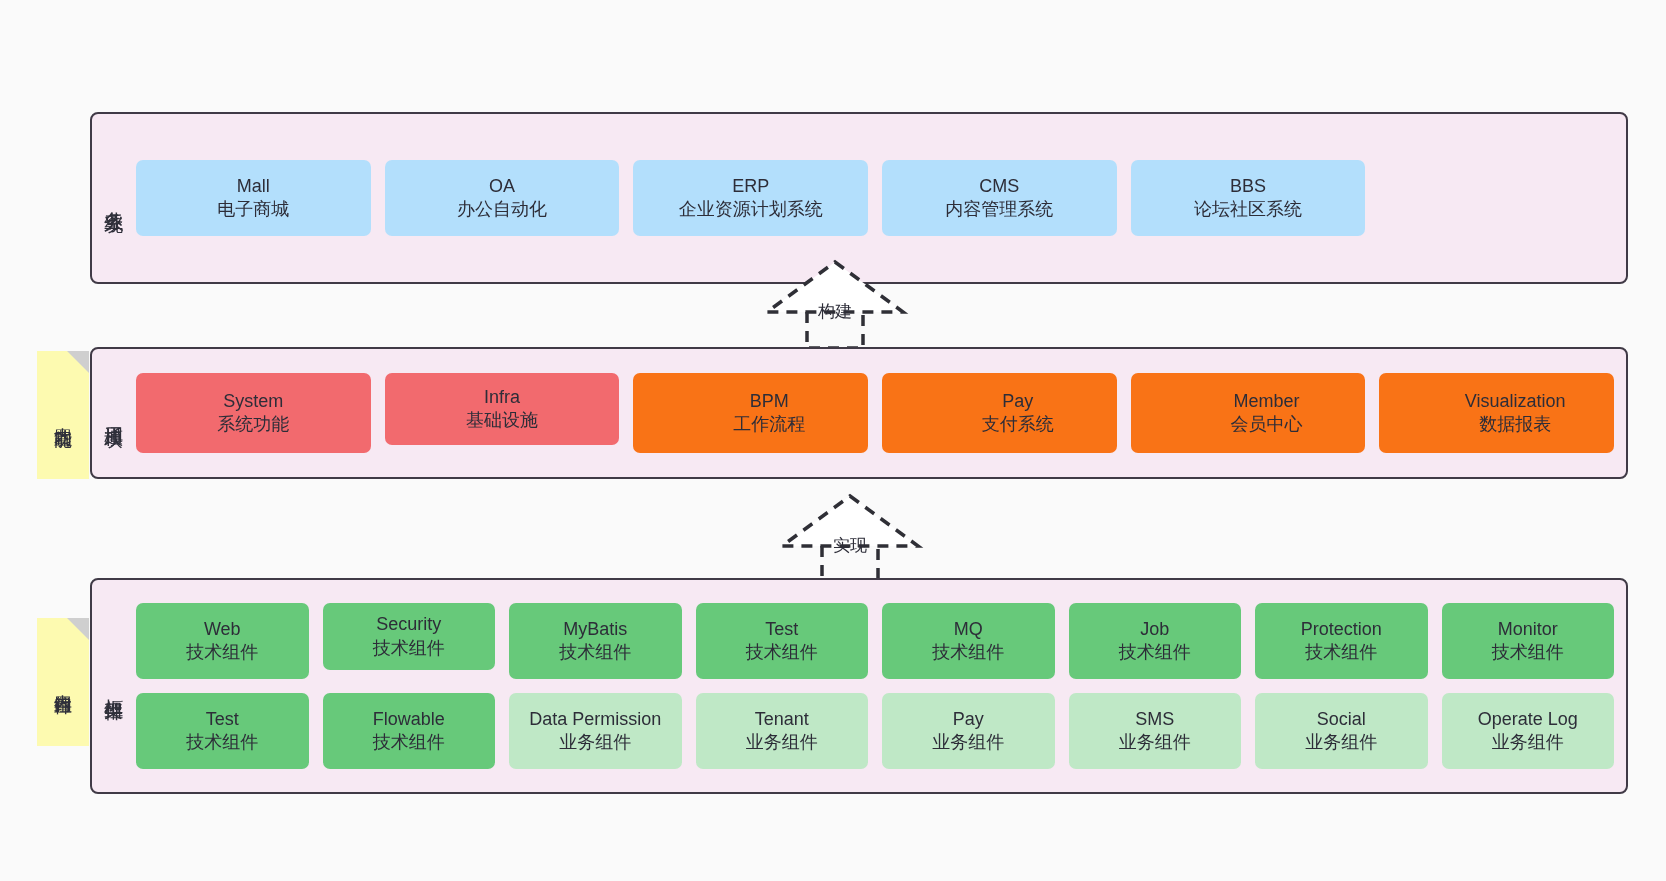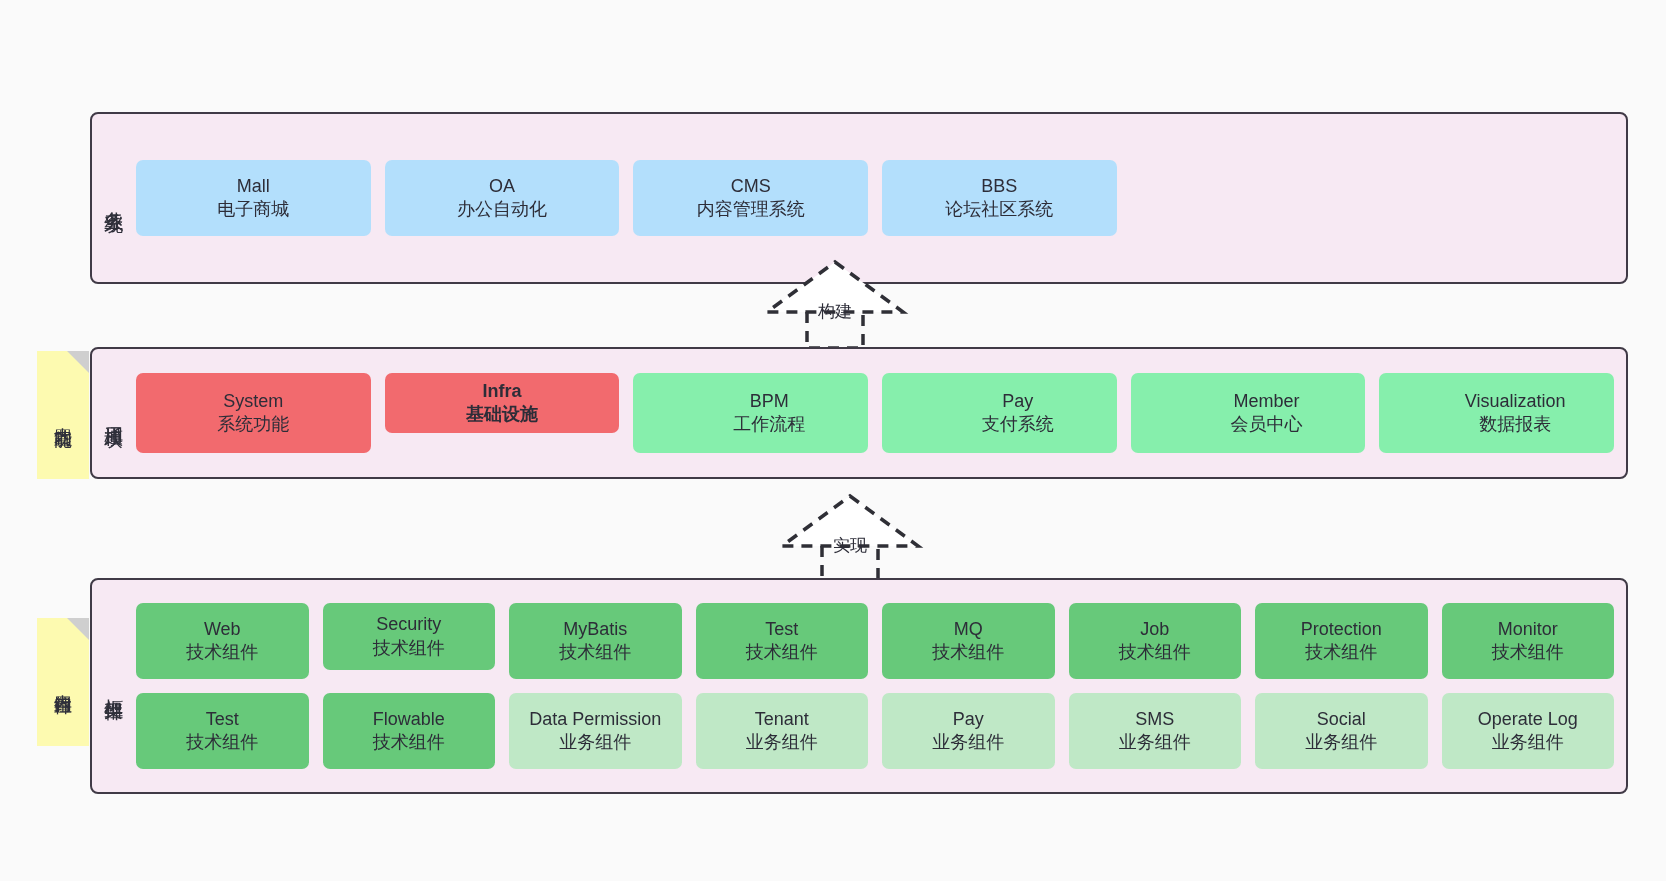--- a/index.html
+++ b/index.html
@@ -68,21 +68,21 @@
     line-height: 1.28;
     color: #2d2d38;
     padding: 6px 4px;
     box-sizing: border-box;
   }
   .card .en { display: block; }
   .card .cn { display: block; }
 
   .card.blue  { background: #b3dffc; }
   .card.red   { background: #f26a6e; }
-  .card.pink  { background: #86efac; padding-left: 41px; }
+  .card.pink  { background: #f97316; padding-left: 41px; }
   .card.green { background: #67c97a; }
   .card.lgreen{ background: #bfe8c6; }
 
   
   .note {
     position: absolute;
     box-sizing: border-box;
     width: 52px;
     background: #fdfab0;
     color: #2f2f3a;
@@ -134,20 +134,24 @@
       <div class="row cols6">
         <div class="card blue" style="height:76px;">
           <span class="en">Mall</span>
           <span class="cn">电子商城</span>
         </div>
         <div class="card blue" style="height:76px;">
           <span class="en">OA</span>
           <span class="cn">办公自动化</span>
         </div>
         <div class="card blue" style="height:76px;">
+          <span class="en">ERP</span>
+          <span class="cn">企业资源计划系统</span>
+        </div>
+        <div class="card blue" style="height:76px;">
           <span class="en">CMS</span>
           <span class="cn">内容管理系统</span>
         </div>
         <div class="card blue" style="height:76px;">
           <span class="en">BBS</span>
           <span class="cn">论坛社区系统</span>
         </div>
       </div>
     </div>
   </div>
@@ -168,21 +172,21 @@
   </div>
 
   <div class="layer" style="left:90px; top:347px; width:1538px; height:132px;">
     <div class="layer-title">通用模块</div>
     <div class="layer-body">
       <div class="row cols6">
         <div class="card red" style="height:80px;">
           <span class="en">System</span>
           <span class="cn">系统功能</span>
         </div>
-        <div class="card red" style="height:60px;font-weight:bold;">
+        <div class="card red" style="height:72px;">
           <span class="en">Infra</span>
           <span class="cn">基础设施</span>
         </div>
         <div class="card pink" style="height:80px;">
           <span class="en">BPM</span>
           <span class="cn">工作流程</span>
         </div>
         <div class="card pink" style="height:80px;">
           <span class="en">Pay</span>
           <span class="cn">支付系统</span>

